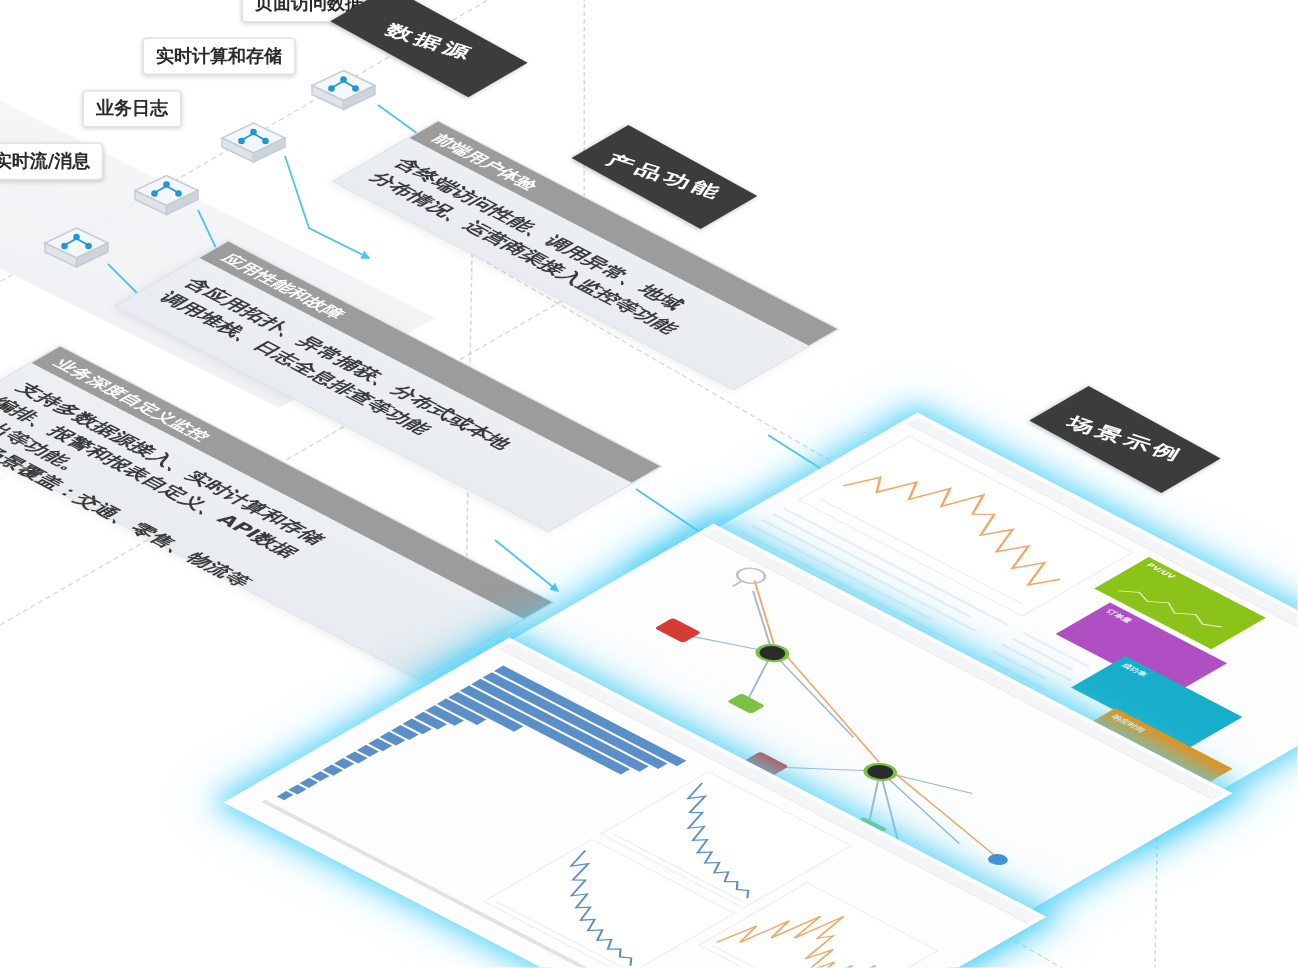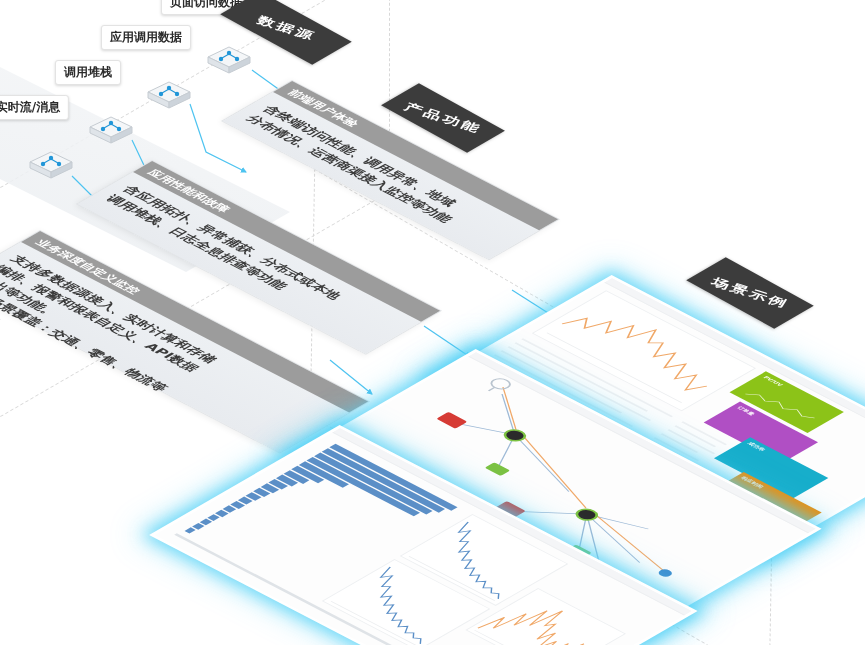--- a/index.html
+++ b/index.html
@@ -190,34 +190,34 @@
       <path d="M2 12 L2 18 L23 28 L23 22 Z" fill="#dfe4e9" stroke="#c6ccd2" stroke-width="1"></path>
       <path d="M44 12 L44 18 L23 28 L23 22 Z" fill="#cdd4db" stroke="#c6ccd2" stroke-width="1"></path>
       <circle cx="23" cy="8" r="2.2" fill="#2196d8"></circle>
       <circle cx="15" cy="14" r="2.2" fill="#2196d8"></circle>
       <circle cx="31" cy="14" r="2.2" fill="#2196d8"></circle>
       <path d="M23 9 L16 13 M23 9 L30 13" stroke="#2196d8" stroke-width="1.1"></path>
     </svg>
   </div>
 
   <div class="ds-node" id="ds1">
-    <div class="ds-label">调用堆栈</div>
+    <div class="ds-label">业务日志</div>
     <svg class="cube" viewBox="0 0 46 34">
       <path d="M23 2 L44 12 L23 22 L2 12 Z" fill="#f4f6f8" stroke="#c6ccd2" stroke-width="1"></path>
       <path d="M2 12 L2 18 L23 28 L23 22 Z" fill="#dfe4e9" stroke="#c6ccd2" stroke-width="1"></path>
       <path d="M44 12 L44 18 L23 28 L23 22 Z" fill="#cdd4db" stroke="#c6ccd2" stroke-width="1"></path>
       <circle cx="23" cy="8" r="2.2" fill="#2196d8"></circle>
       <circle cx="15" cy="14" r="2.2" fill="#2196d8"></circle>
       <circle cx="31" cy="14" r="2.2" fill="#2196d8"></circle>
       <path d="M23 9 L16 13 M23 9 L30 13" stroke="#2196d8" stroke-width="1.1"></path>
     </svg>
   </div>
 
   <div class="ds-node" id="ds2">
-    <div class="ds-label">应用调用数据</div>
+    <div class="ds-label">实时计算和存储</div>
     <svg class="cube" viewBox="0 0 46 34">
       <path d="M23 2 L44 12 L23 22 L2 12 Z" fill="#f4f6f8" stroke="#c6ccd2" stroke-width="1"></path>
       <path d="M2 12 L2 18 L23 28 L23 22 Z" fill="#dfe4e9" stroke="#c6ccd2" stroke-width="1"></path>
       <path d="M44 12 L44 18 L23 28 L23 22 Z" fill="#cdd4db" stroke="#c6ccd2" stroke-width="1"></path>
       <circle cx="23" cy="8" r="2.2" fill="#2196d8"></circle>
       <circle cx="15" cy="14" r="2.2" fill="#2196d8"></circle>
       <circle cx="31" cy="14" r="2.2" fill="#2196d8"></circle>
       <path d="M23 9 L16 13 M23 9 L30 13" stroke="#2196d8" stroke-width="1.1"></path>
     </svg>
   </div>

